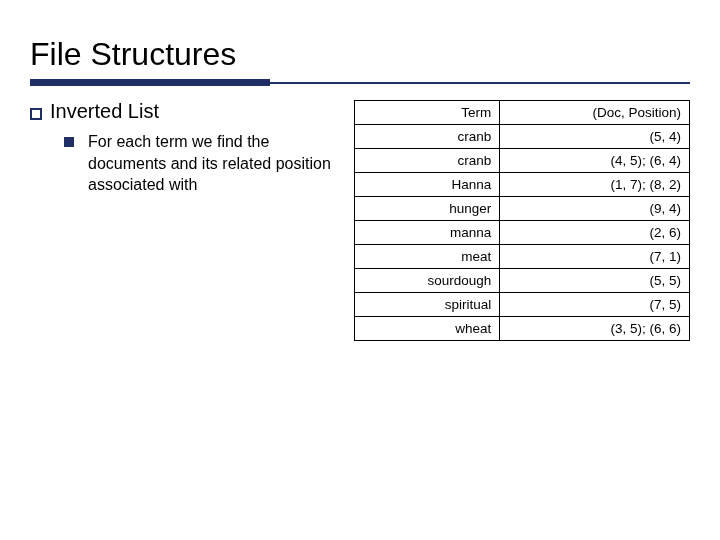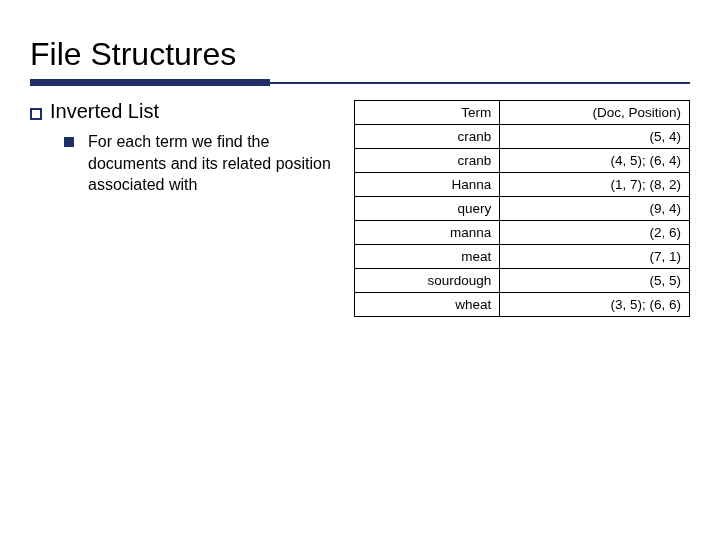--- a/index.html
+++ b/index.html
@@ -126,36 +126,40 @@
             </tr>
             <tr>
               <td>cranb</td>
               <td>(4, 5); (6, 4)</td>
             </tr>
             <tr>
               <td>Hanna</td>
               <td>(1, 7); (8, 2)</td>
             </tr>
             <tr>
-              <td>query</td>
+              <td>hunger</td>
               <td>(9, 4)</td>
             </tr>
             <tr>
               <td>manna</td>
               <td>(2, 6)</td>
             </tr>
             <tr>
               <td>meat</td>
               <td>(7, 1)</td>
             </tr>
             <tr>
               <td>sourdough</td>
               <td>(5, 5)</td>
             </tr>
             <tr>
+              <td>spiritual</td>
+              <td>(7, 5)</td>
+            </tr>
+            <tr>
               <td>wheat</td>
               <td>(3, 5); (6, 6)</td>
             </tr>
           </tbody>
       </table>
     </div>
   </div>
 </div>
 
 </body></html>

